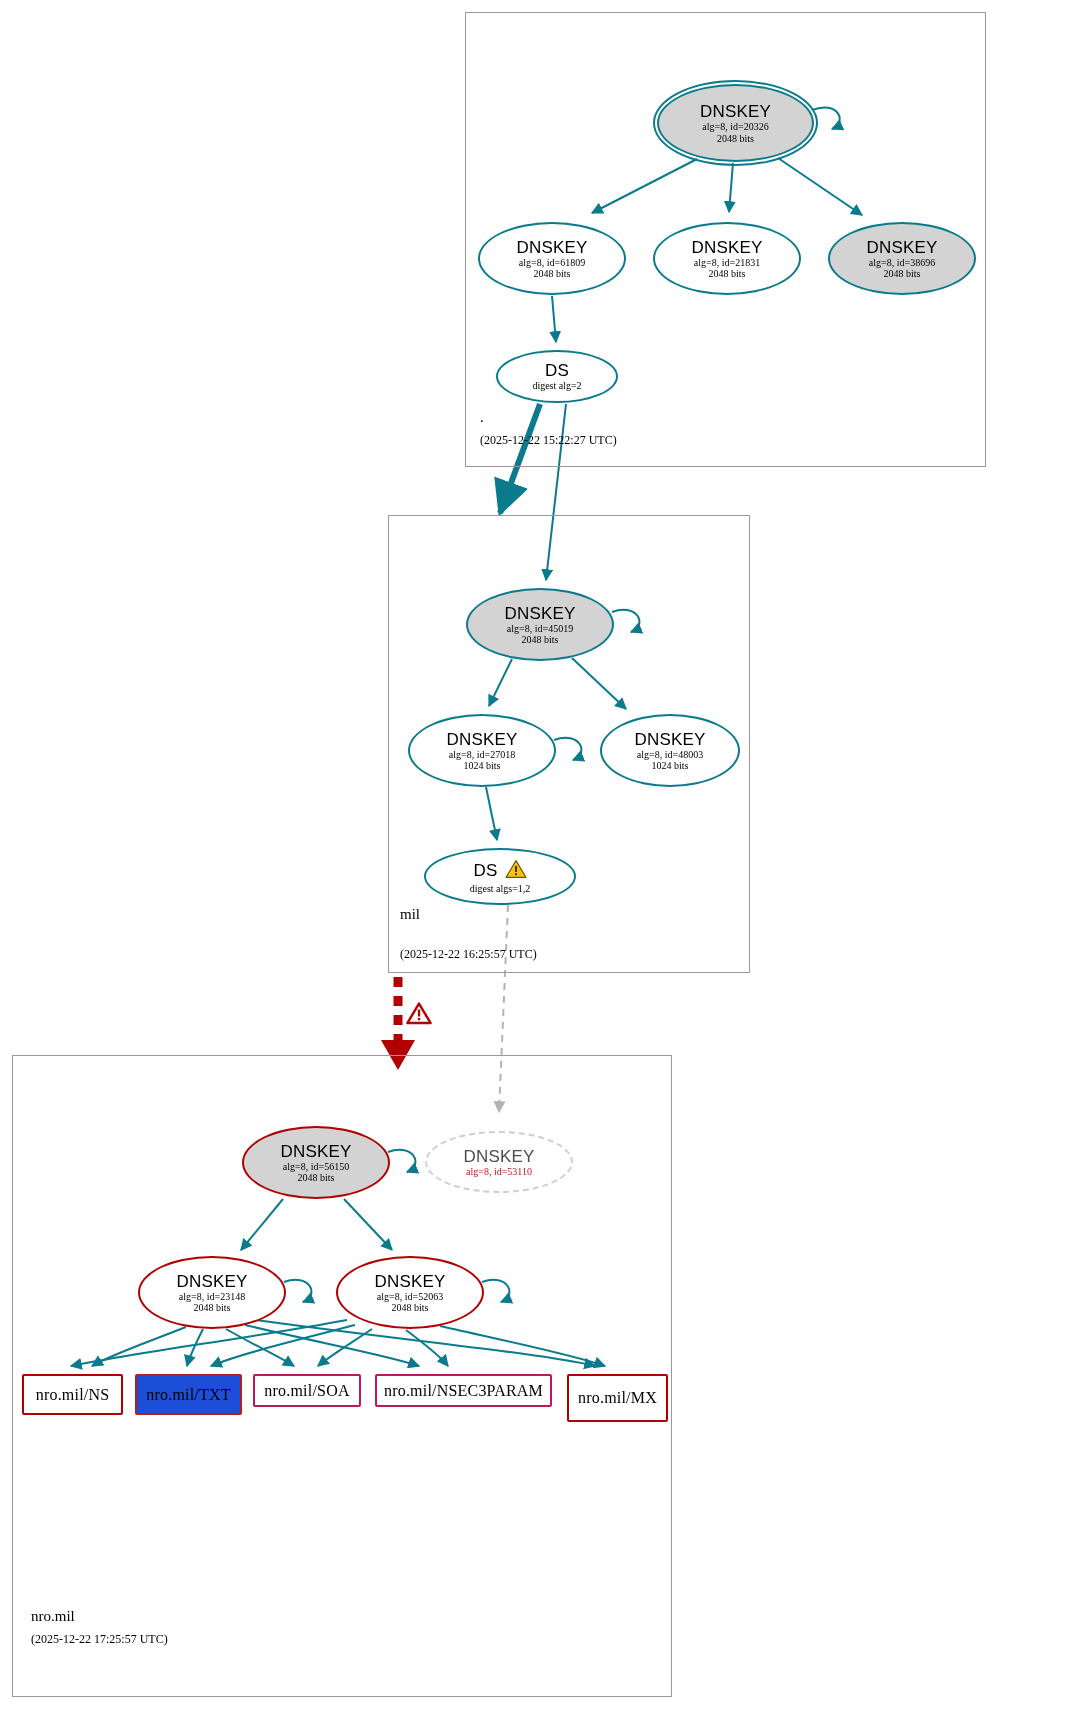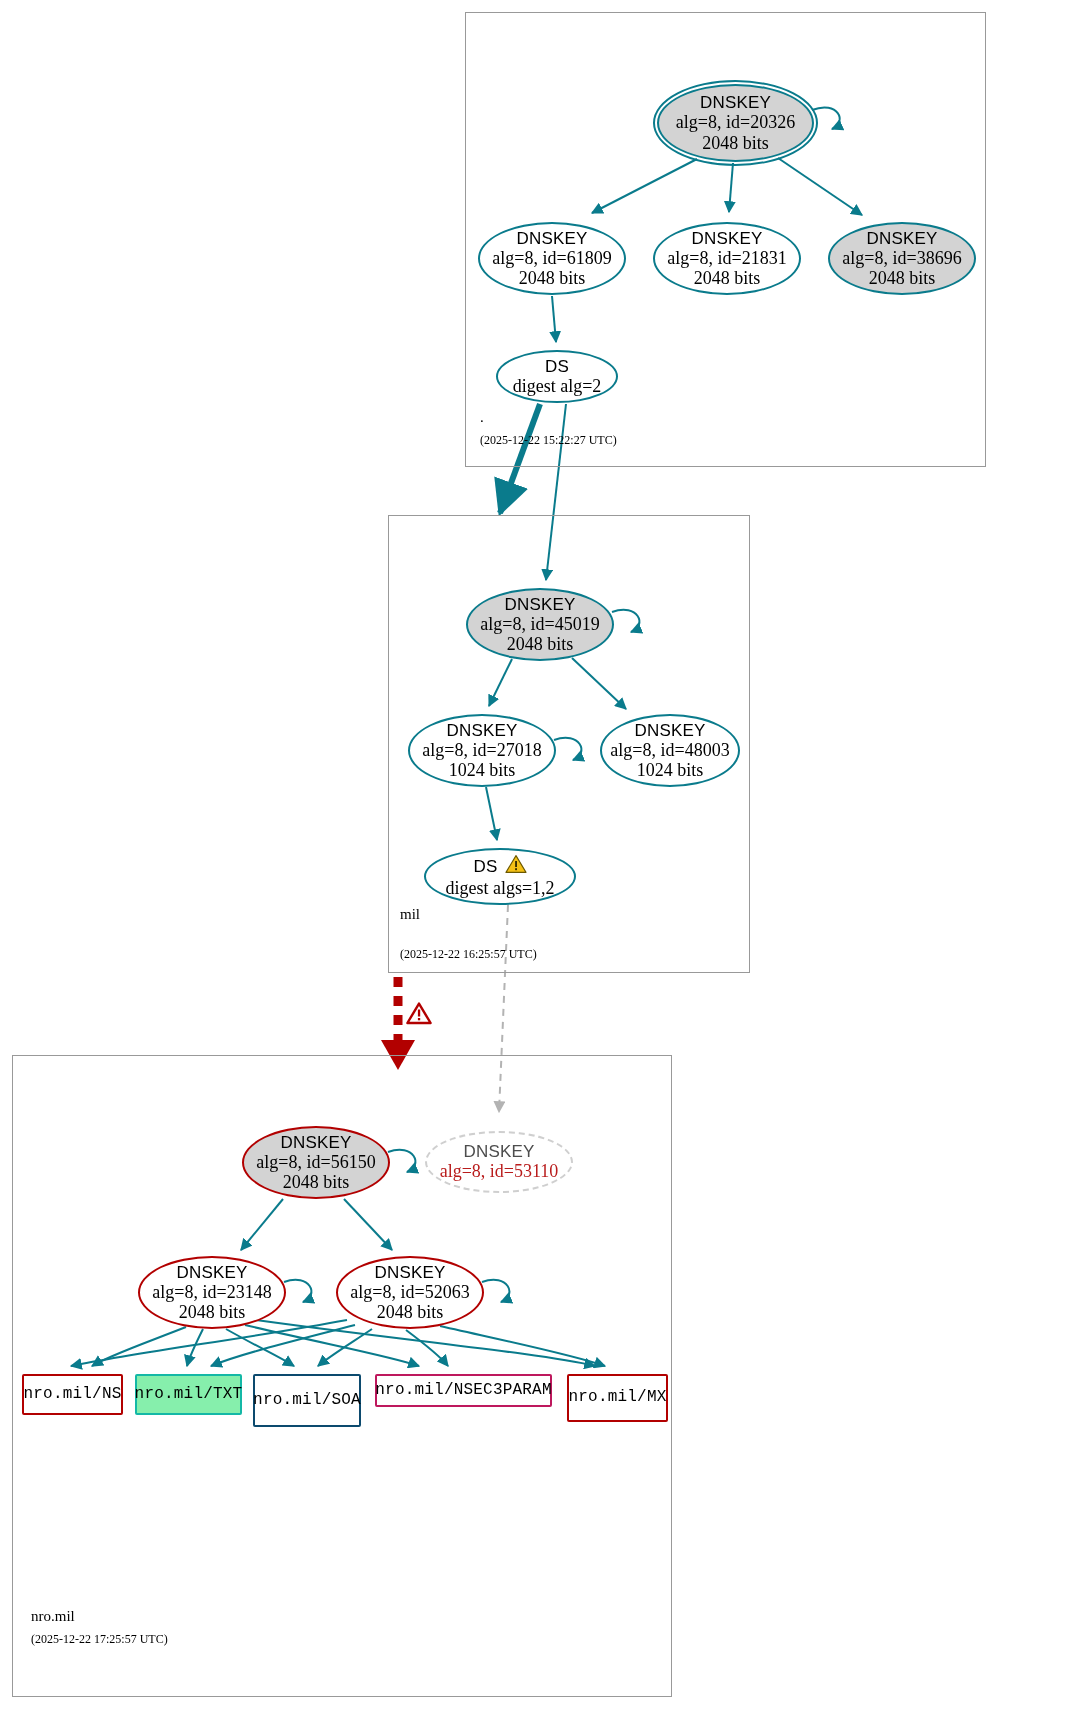--- a/index.html
+++ b/index.html
@@ -46,30 +46,30 @@
     line-height: 1.12;
     color: #000000;
   }
   .node .t1 {
     font-family: "Liberation Sans", "DejaVu Sans", sans-serif;
     font-size: 17px;
     letter-spacing: 0.2px;
   }
   .node .t2, .node .t3 {
     font-family: "Liberation Serif", "DejaVu Serif", serif;
-    font-size: 18px;
+    font-size: 10px;
   }
   .ellipse {
     border-radius: 50%;
   }
   .rect-node {
     border-radius: 2px;
   }
   .rect-node .t1 {
-    font-family: Liberation Mono, monospace;
+    font-family: Liberation Serif, serif;
     font-size: 16px;
   }
   .warn-row {
     display: flex;
     flex-direction: row;
     align-items: center;
     justify-content: center;
     gap: 7px;
   }
   .warn-icon { display: block; }
@@ -261,26 +261,26 @@
     <div class="t2">alg=8, id=52063</div>
     <div class="t3">2048 bits</div>
   </div>
 
   <div class="node rect-node" style="left:22px; top:1374px; width:101px; height:41px;
               border:2px solid #b20000; background:#ffffff;">
     <div class="t1">nro.mil/NS</div>
   </div>
 
   <div class="node rect-node" style="left:135px; top:1374px; width:107px; height:41px;
-              border:2px solid #14b8a6; background:#86efac;">
+              border:2px solid #b91c1c; background:#1d4ed8;">
     <div class="t1">nro.mil/TXT</div>
   </div>
 
-  <div class="node rect-node" style="left:253px; top:1374px; width:108px; height:53px;
-              border:2px solid #0c4a6e; background:#ffffff;">
+  <div class="node rect-node" style="left:253px; top:1374px; width:108px; height:33px;
+              border:2px solid #be185d; background:#ffffff;">
     <div class="t1">nro.mil/SOA</div>
   </div>
 
   <div class="node rect-node" style="left:375px; top:1374px; width:177px; height:33px;
               border:2px solid #be185d; background:#ffffff;">
     <div class="t1">nro.mil/NSEC3PARAM</div>
   </div>
 
   <div class="node rect-node" style="left:567px; top:1374px; width:101px; height:48px;
               border:2px solid #b20000; background:#ffffff;">

